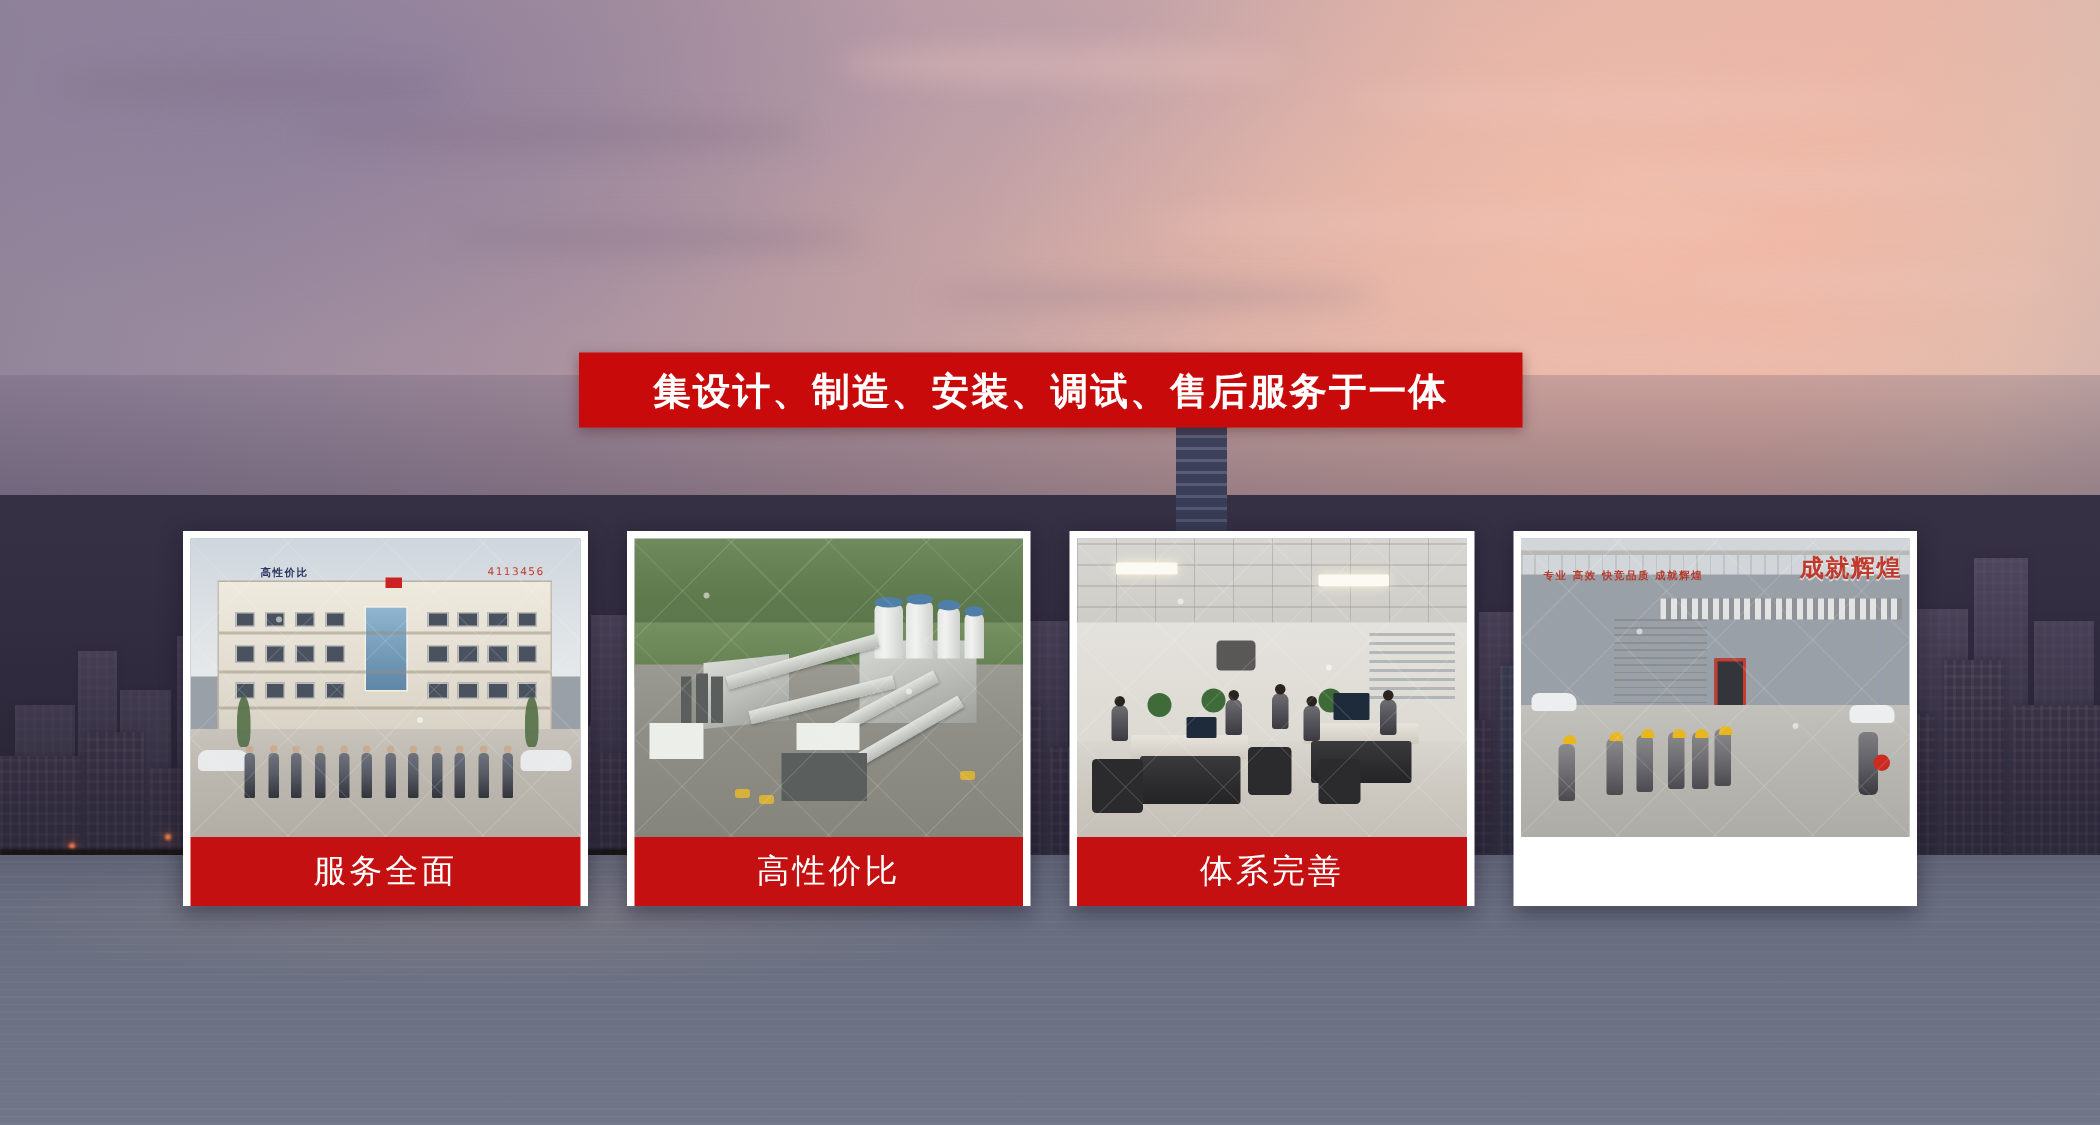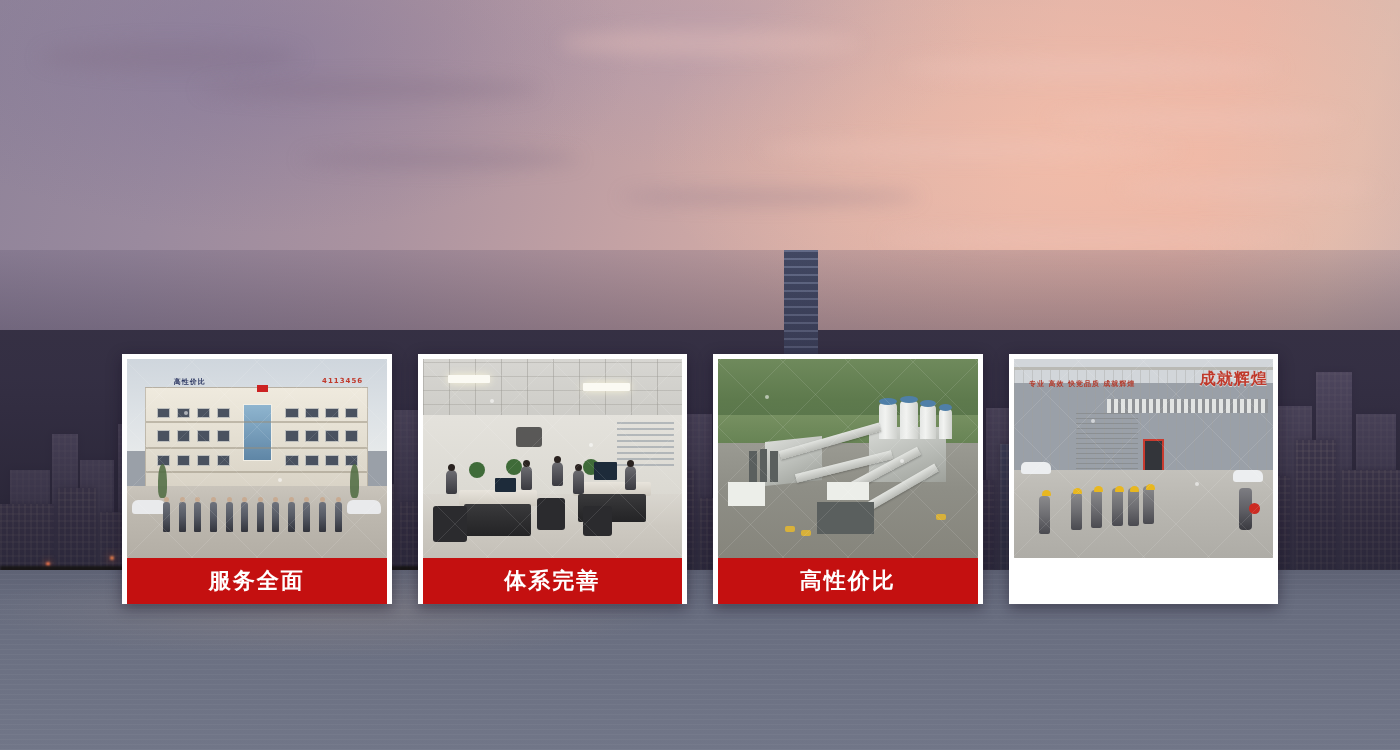--- a/index.html
+++ b/index.html
@@ -142,21 +142,21 @@
   }
   .card-photo {
     position:relative; width:100%; height:199px; overflow:hidden;
     background:#9aa0a8;
   }
   .card-caption {
     width:100%; height:46px; background:#c41010;
     display:flex; align-items:center; justify-content:center;
   }
   .card-caption .txt {
-    color:#ffffff; font-size:22px; font-weight:bold; letter-spacing:2px;
+    color:#ffffff; font-size:22px; font-weight:normal; letter-spacing:2px;
   }
 
   
   .lattice{
     position:absolute; inset:0; pointer-events:none; z-index:6;
     background-image:
       repeating-linear-gradient(45deg, rgba(255,255,255,.20) 0 1px, rgba(0,0,0,0) 1px 46px),
       repeating-linear-gradient(-45deg, rgba(255,255,255,.20) 0 1px, rgba(0,0,0,0) 1px 46px);
     opacity:.55;
   }
@@ -174,21 +174,21 @@
     background:linear-gradient(180deg,#8fb5cf,#5f86a6); border:1px solid #f2efe6; }
   .p1-pediment{ position:absolute; left:40%; top:10%; width:21%; height:9%;
     background:#ece7da; clip-path:polygon(50% 0,100% 100%,0 100%); }
   .p1-ground{ position:absolute; left:0; bottom:0; width:100%; height:36%;
     background:linear-gradient(180deg,#c9c4bb 0%,#bdb8af 40%,#b3aea5 100%); }
   .p1-person{ position:absolute; bottom:13%; width:7px; height:30px;
     background:linear-gradient(180deg,#6f737d 0%,#585c66 45%,#32343c 100%); border-radius:3px 3px 1px 1px; }
   .p1-person::before{ content:""; position:absolute; left:1px; top:-5px; width:5px; height:5px; border-radius:50%; background:#c8ab92;}
   .p1-car{ position:absolute; bottom:22%; width:34px; height:14px; border-radius:6px 7px 3px 3px; background:#e9eaec; }
   .p1-sign{ position:absolute; left:18%; top:9%; font-size:7px; color:#2a3560; font-weight:bold; letter-spacing:1px; }
-  .p1-phone{ position:absolute; right:9%; top:9%; font-size:7px; color:#c0392b; font-weight:bold; letter-spacing:1px; }
+  .p1-phone{ position:absolute; right:9%; top:9%; font-size:7px; color:#c0392b; font-weight:normal; letter-spacing:1px; }
   .p1-flag{ position:absolute; left:50%; top:13%; width:11px; height:7px; background:#cc2222; }
   .p1-tree{ position:absolute; bottom:30%; width:9px; height:34px; background:#4c6a3f; border-radius:50% 50% 30% 30%; opacity:.85;}
 
   
   .p2-green{ position:absolute; left:0; top:0; width:100%; height:45%;
     background:linear-gradient(180deg,#6f8a5c 0%,#5e7a4d 45%,#55714a 100%); }
   .p2-green2{ position:absolute; left:0; top:28%; width:100%; height:22%;
     background:linear-gradient(180deg,#7d9666 0%,#62804f 100%); opacity:.8; }
   .p2-ground{ position:absolute; left:0; bottom:0; width:100%; height:58%;
     background:linear-gradient(180deg,#9a9a92 0%,#8e8e86 40%,#86857c 100%); }
@@ -361,20 +361,23 @@
     <div class="lamp" style="left:446px; bottom:180px; background:#ff9e5c; box-shadow:0 0 7px #ff7e34;"></div>
   </div>
 
   <div class="shore"></div>
   <div class="water"></div>
   <div class="water-shimmer"></div>
 
   <div class="content">
 
 
+    <div class="subtitle-bar">
+      <span class="txt">集设计、制造、安装、调试、售后服务于一体</span>
+    </div>
 
     <div class="cards">
 
       <div class="card">
         <div class="card-photo">
           <div class="p1-sky"></div>
           <div class="p1-bldg">
             <div class="p1-pediment"></div>
             <div class="p1-atrium"></div>
             <div class="p1-floor" style="top:33%;"></div>
@@ -429,20 +432,53 @@
           <div class="wmdot" style="left:22%; top:26%;"></div>
           <div class="wmdot" style="left:58%; top:60%;"></div>
         </div>
         <div class="card-caption">
           <span class="txt">服务全面</span>
         </div>
       </div>
 
       <div class="card">
         <div class="card-photo">
+          <div class="p2-green"></div>
+          <div class="p2-green2"></div>
+          <div class="p2-ground"></div>
+          <div class="p2-hall" style="left:58%; top:34%; width:30%; height:28%;"></div>
+          <div class="p2-hall" style="left:18%; top:40%; width:22%; height:22%; transform:skewY(-6deg);"></div>
+          <div class="p2-silo" style="left:62%; top:22%; width:7%;  height:18%;"></div>
+          <div class="p2-silo" style="left:70%; top:21%; width:7%;  height:19%;"></div>
+          <div class="p2-silo" style="left:78%; top:23%; width:6%;  height:17%;"></div>
+          <div class="p2-silo" style="left:85%; top:25%; width:5%;  height:15%;"></div>
+          <div class="p2-conv" style="left:24%; top:46%; width:40%; transform:rotate(-16deg);"></div>
+          <div class="p2-conv" style="left:30%; top:58%; width:38%; transform:rotate(-14deg);"></div>
+          <div class="p2-conv" style="left:46%; top:66%; width:36%; transform:rotate(-28deg);"></div>
+          <div class="p2-conv" style="left:58%; top:72%; width:30%; transform:rotate(-30deg);"></div>
+          <div class="p2-dark" style="left:12%; top:46%; width:3%; height:16%;"></div>
+          <div class="p2-dark" style="left:16%; top:45%; width:3%; height:17%;"></div>
+          <div class="p2-dark" style="left:20%; top:46%; width:3%; height:16%;"></div>
+          <div class="p2-dark" style="left:38%; top:72%; width:22%; height:16%;"></div>
+          <div class="p2-white" style="left:4%;  top:62%; width:14%; height:12%;"></div>
+          <div class="p2-white" style="left:42%; top:62%; width:16%; height:9%;"></div>
+          <div class="p2-yellow" style="left:26%; top:84%;"></div>
+          <div class="p2-yellow" style="left:32%; top:86%;"></div>
+          <div class="p2-yellow" style="left:84%; top:78%;"></div>
+          <div class="lattice"></div>
+          <div class="wmdot" style="left:18%; top:18%;"></div>
+          <div class="wmdot" style="left:70%; top:50%;"></div>
+        </div>
+        <div class="card-caption">
+          <span class="txt">高性价比</span>
+        </div>
+      </div>
+
+      <div class="card">
+        <div class="card-photo">
           <div class="p3-ceil"></div>
           <div class="p3-ceilgrid"></div>
           <div class="p3-light" style="left:10%; top:8%;  width:16%; height:4%;"></div>
           <div class="p3-light" style="left:62%; top:12%; width:18%; height:4%;"></div>
           <div class="p3-wall"></div>
           <div class="p3-window"></div>
           <div class="p3-logo"></div>
           <div class="p3-floor"></div>
           <div class="p3-plant" style="left:18%; top:52%;"></div>
           <div class="p3-plant" style="left:32%; top:50%;"></div>
@@ -460,53 +496,20 @@
           <div class="p3-person" style="left:38%; top:54%;"></div>
           <div class="p3-person" style="left:50%; top:52%;"></div>
           <div class="p3-person" style="left:58%; top:56%;"></div>
           <div class="p3-person" style="left:78%; top:54%;"></div>
           <div class="lattice"></div>
           <div class="wmdot" style="left:26%; top:20%;"></div>
           <div class="wmdot" style="left:64%; top:42%;"></div>
         </div>
         <div class="card-caption">
           <span class="txt">体系完善</span>
-        </div>
-      </div>
-
-      <div class="card">
-        <div class="card-photo">
-          <div class="p2-green"></div>
-          <div class="p2-green2"></div>
-          <div class="p2-ground"></div>
-          <div class="p2-hall" style="left:58%; top:34%; width:30%; height:28%;"></div>
-          <div class="p2-hall" style="left:18%; top:40%; width:22%; height:22%; transform:skewY(-6deg);"></div>
-          <div class="p2-silo" style="left:62%; top:22%; width:7%;  height:18%;"></div>
-          <div class="p2-silo" style="left:70%; top:21%; width:7%;  height:19%;"></div>
-          <div class="p2-silo" style="left:78%; top:23%; width:6%;  height:17%;"></div>
-          <div class="p2-silo" style="left:85%; top:25%; width:5%;  height:15%;"></div>
-          <div class="p2-conv" style="left:24%; top:46%; width:40%; transform:rotate(-16deg);"></div>
-          <div class="p2-conv" style="left:30%; top:58%; width:38%; transform:rotate(-14deg);"></div>
-          <div class="p2-conv" style="left:46%; top:66%; width:36%; transform:rotate(-28deg);"></div>
-          <div class="p2-conv" style="left:58%; top:72%; width:30%; transform:rotate(-30deg);"></div>
-          <div class="p2-dark" style="left:12%; top:46%; width:3%; height:16%;"></div>
-          <div class="p2-dark" style="left:16%; top:45%; width:3%; height:17%;"></div>
-          <div class="p2-dark" style="left:20%; top:46%; width:3%; height:16%;"></div>
-          <div class="p2-dark" style="left:38%; top:72%; width:22%; height:16%;"></div>
-          <div class="p2-white" style="left:4%;  top:62%; width:14%; height:12%;"></div>
-          <div class="p2-white" style="left:42%; top:62%; width:16%; height:9%;"></div>
-          <div class="p2-yellow" style="left:26%; top:84%;"></div>
-          <div class="p2-yellow" style="left:32%; top:86%;"></div>
-          <div class="p2-yellow" style="left:84%; top:78%;"></div>
-          <div class="lattice"></div>
-          <div class="wmdot" style="left:18%; top:18%;"></div>
-          <div class="wmdot" style="left:70%; top:50%;"></div>
-        </div>
-        <div class="card-caption">
-          <span class="txt">高性价比</span>
         </div>
       </div>
 
       <div class="card">
         <div class="card-photo">
           <div class="p4-sky"></div>
           <div class="p4-wall"></div>
           <div class="p4-roofline"></div>
           <div class="p4-slogan">成就辉煌</div>
           <div class="p4-slogan2">专业   高效

